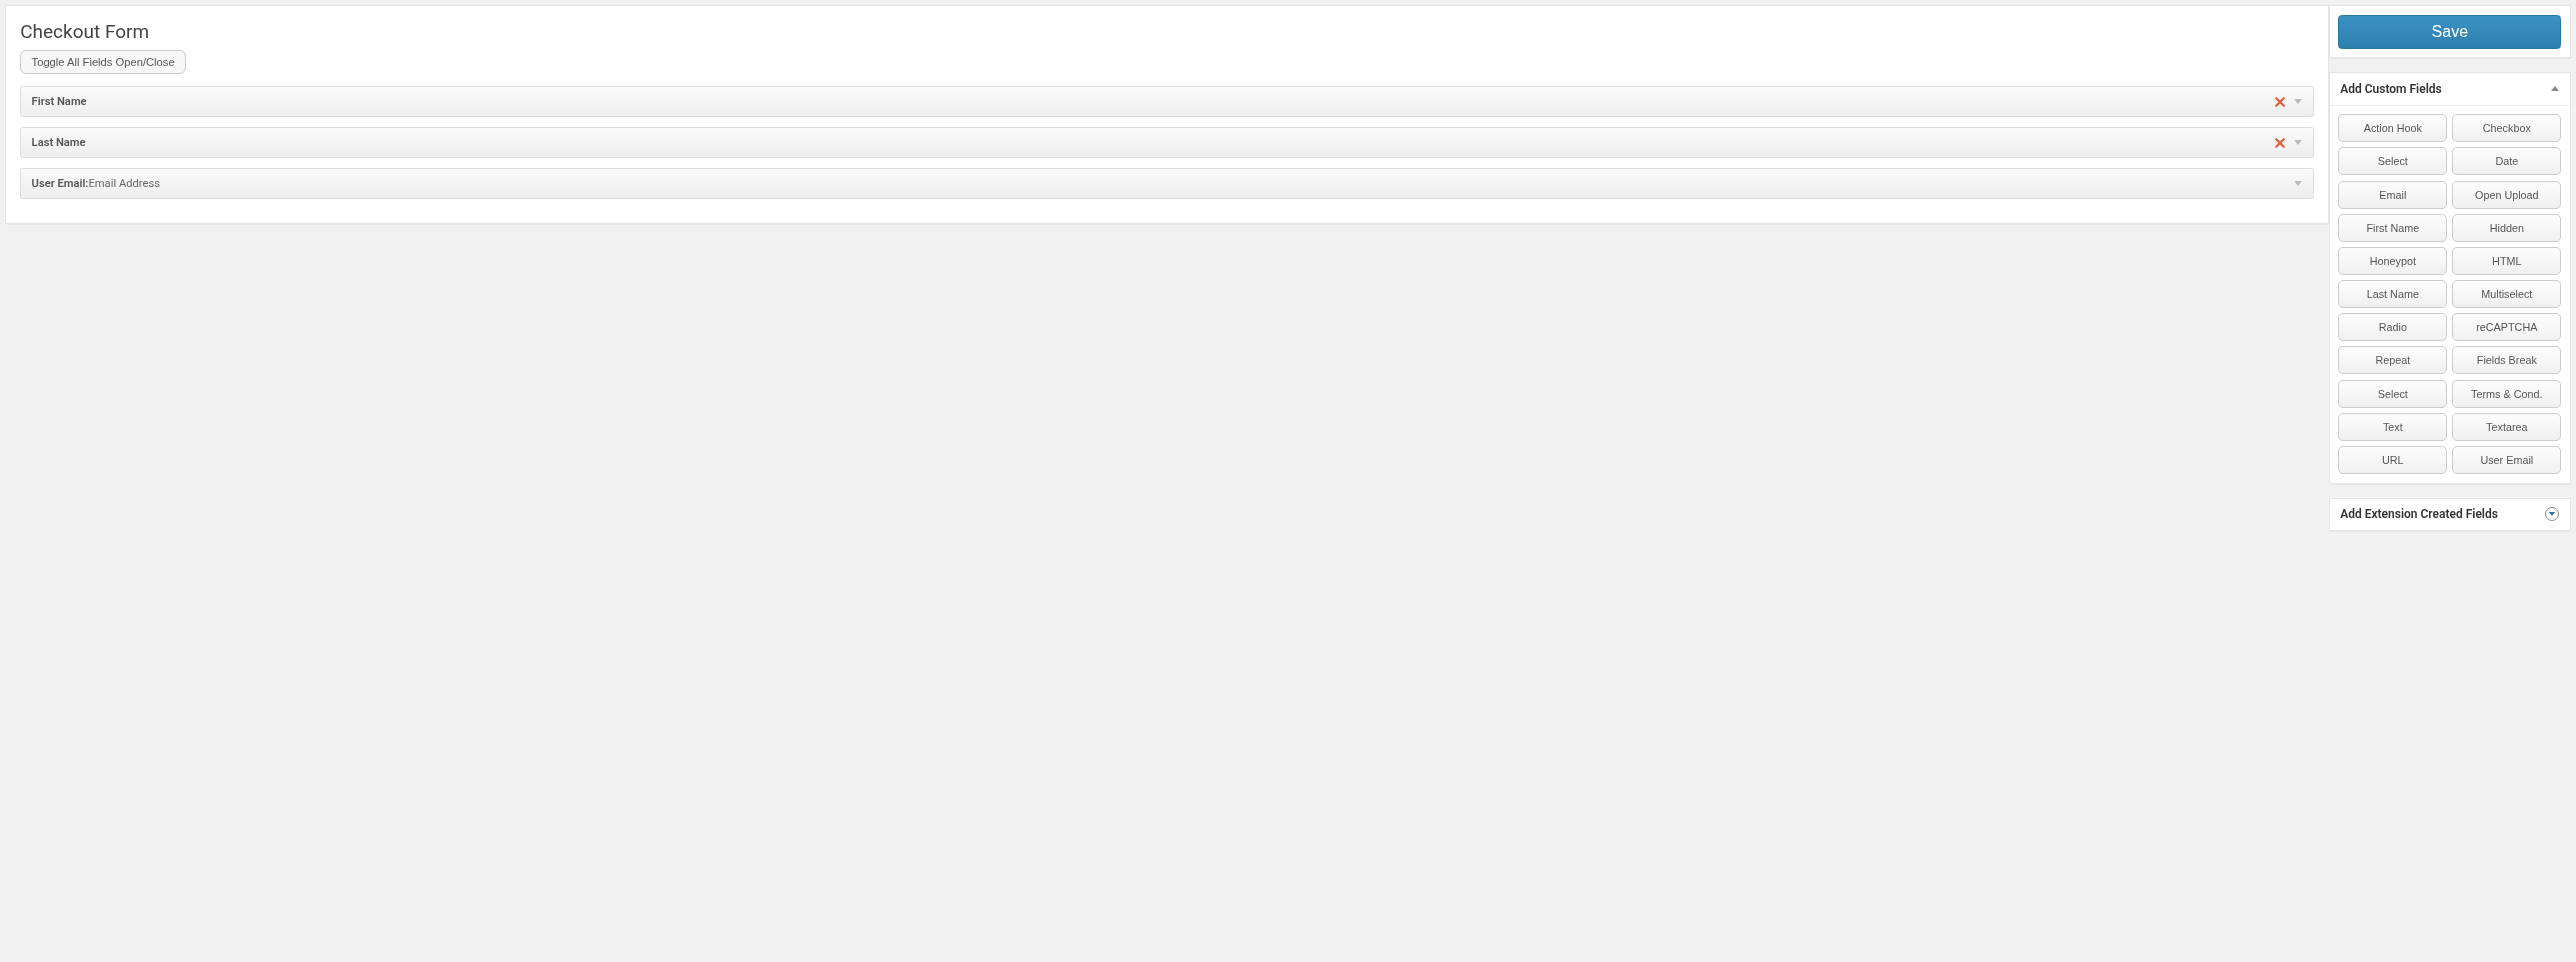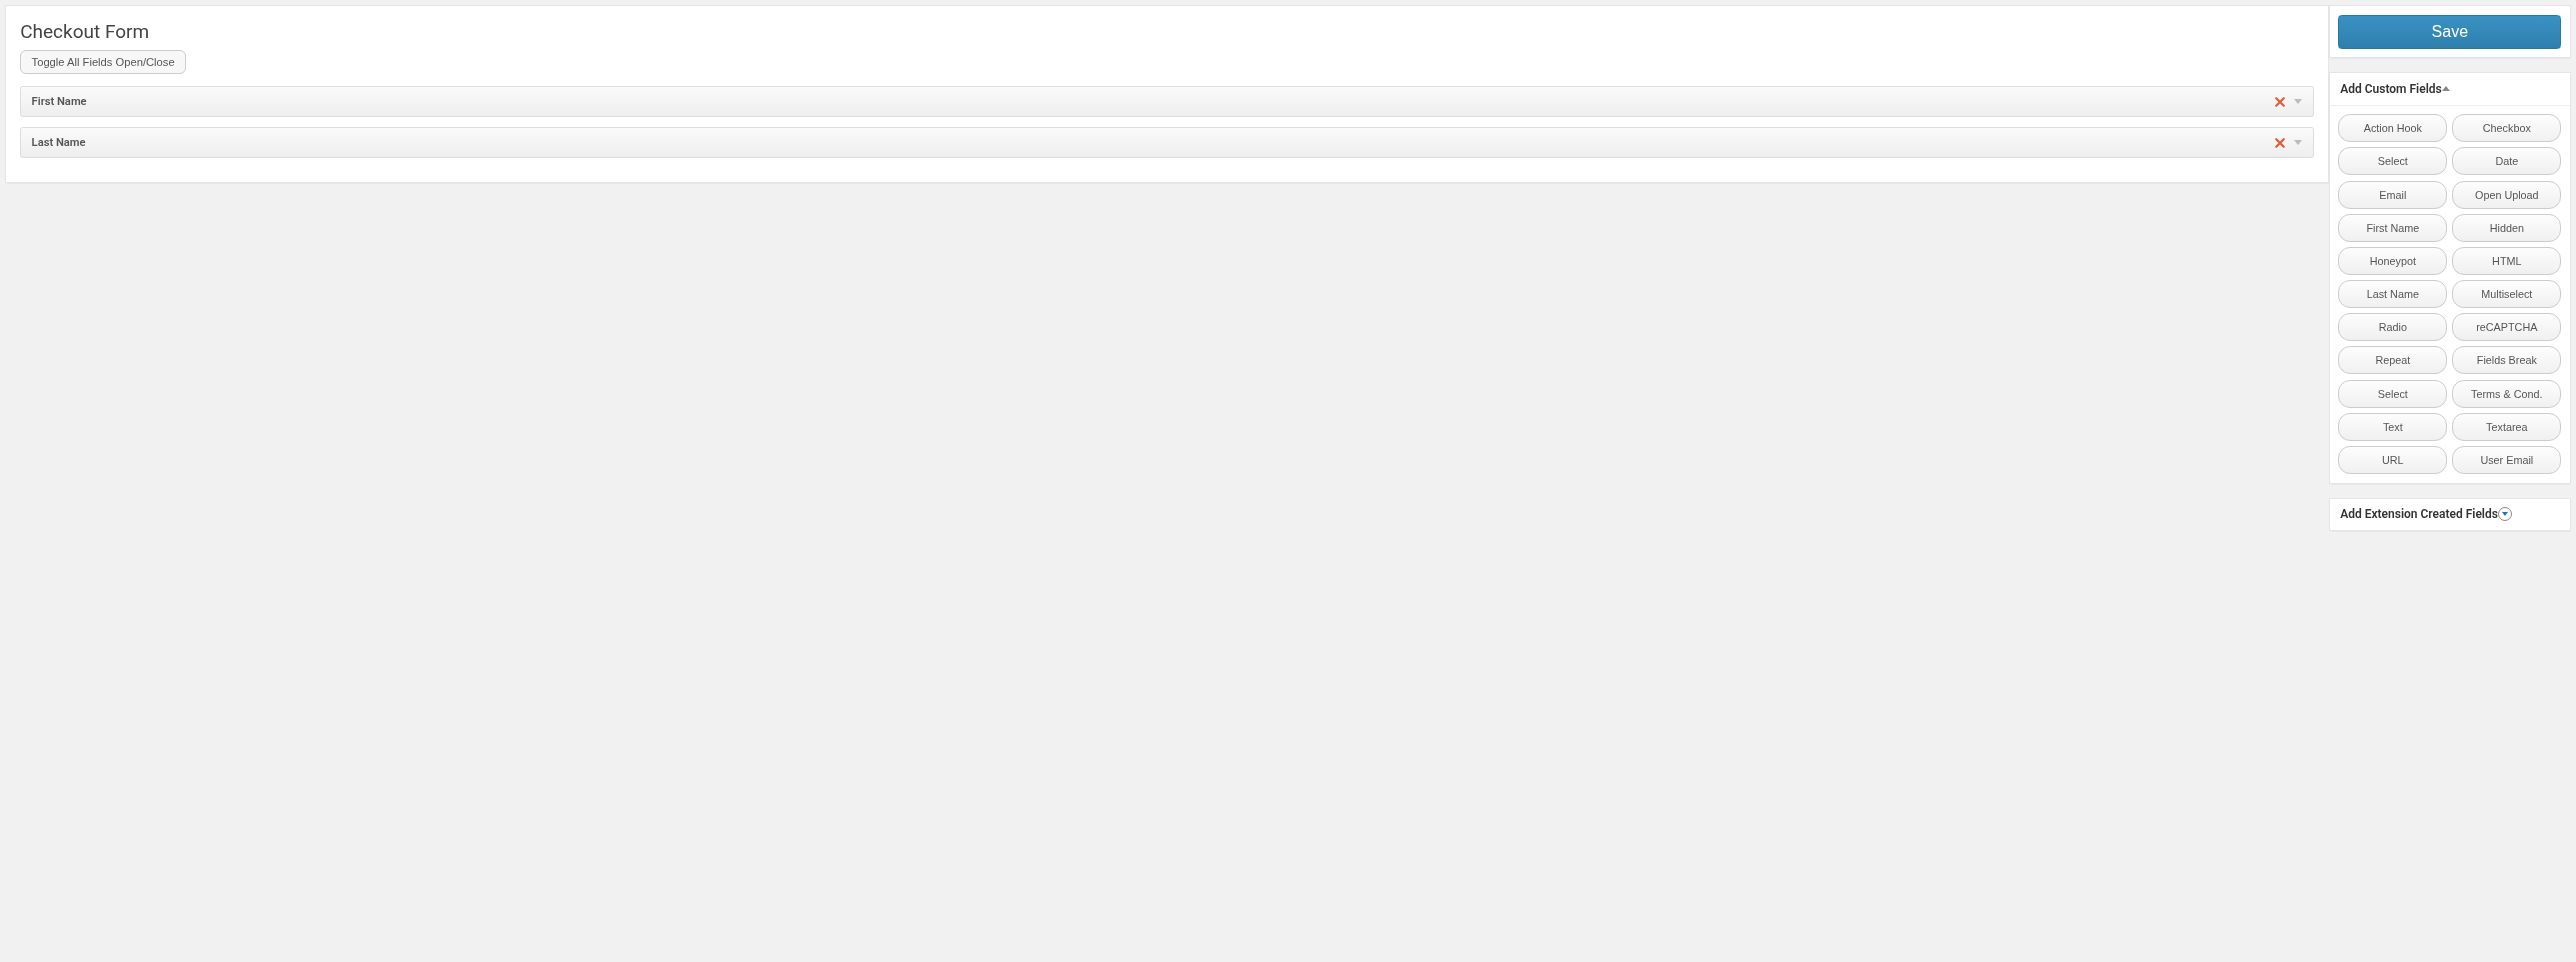--- a/index.html
+++ b/index.html
@@ -102,21 +102,21 @@
       cursor: pointer;
     }
     .widget-panel {
       background: #fff;
       border: 0.9px solid #e5e5e5;
       box-shadow: 0 0.9px 0.9px rgba(0,0,0,.04);
     }
     .widget-header {
       display: flex;
       align-items: center;
-      justify-content: flex-start;
+      justify-content: space-between;
       padding: 8.6px 10.4px;
       border-bottom: 0.9px solid #eee;
       font-size: 12px;
       font-weight: 600;
       color: #333;
     }
     .widget-header.no-border {
       border-bottom: none;
     }
     .widget-caret {
@@ -148,21 +148,21 @@
     }
     .widget-body {
       padding: 8.6px;
       display: grid;
       grid-template-columns: 1fr 1fr;
       gap: 5.2px;
     }
     .field-add-btn {
       background: linear-gradient(#fdfdfd, #f0f0f0);
       border: 0.9px solid #ccc;
-      border-radius: 12px;
+      border-radius: 5px;
       padding: 7px 3.5px;
       font-size: 10.8px;
       color: #555;
       cursor: pointer;
       text-align: center;
       white-space: nowrap;
       overflow: hidden;
       text-overflow: ellipsis;
     }
   </style>
@@ -189,20 +189,26 @@
       <span class="field-label">Last Name</span>
       <span class="field-sub"></span>
       <span class="row-spacer"></span>
       <svg class="remove-icon" viewBox="0 0 16 16">
         <line x1="3" y1="3" x2="13" y2="13" stroke="#e0613f" stroke-width="3" stroke-linecap="round"></line>
         <line x1="13" y1="3" x2="3" y2="13" stroke="#e0613f" stroke-width="3" stroke-linecap="round"></line>
       </svg>
       <span class="caret-icon"></span>
     </div>
 
+    <div class="field-row">
+      <span class="field-label">User Email:</span>
+      <span class="field-sub"> Email Address</span>
+      <span class="row-spacer"></span>
+      <span class="caret-icon"></span>
+    </div>
   </div>
 
   <div class="sidebar">
     <div class="save-panel">
       <button class="save-btn">Save</button>
     </div>
 
     <div class="widget-panel">
       <div class="widget-header">
         <span>Add Custom Fields</span>

